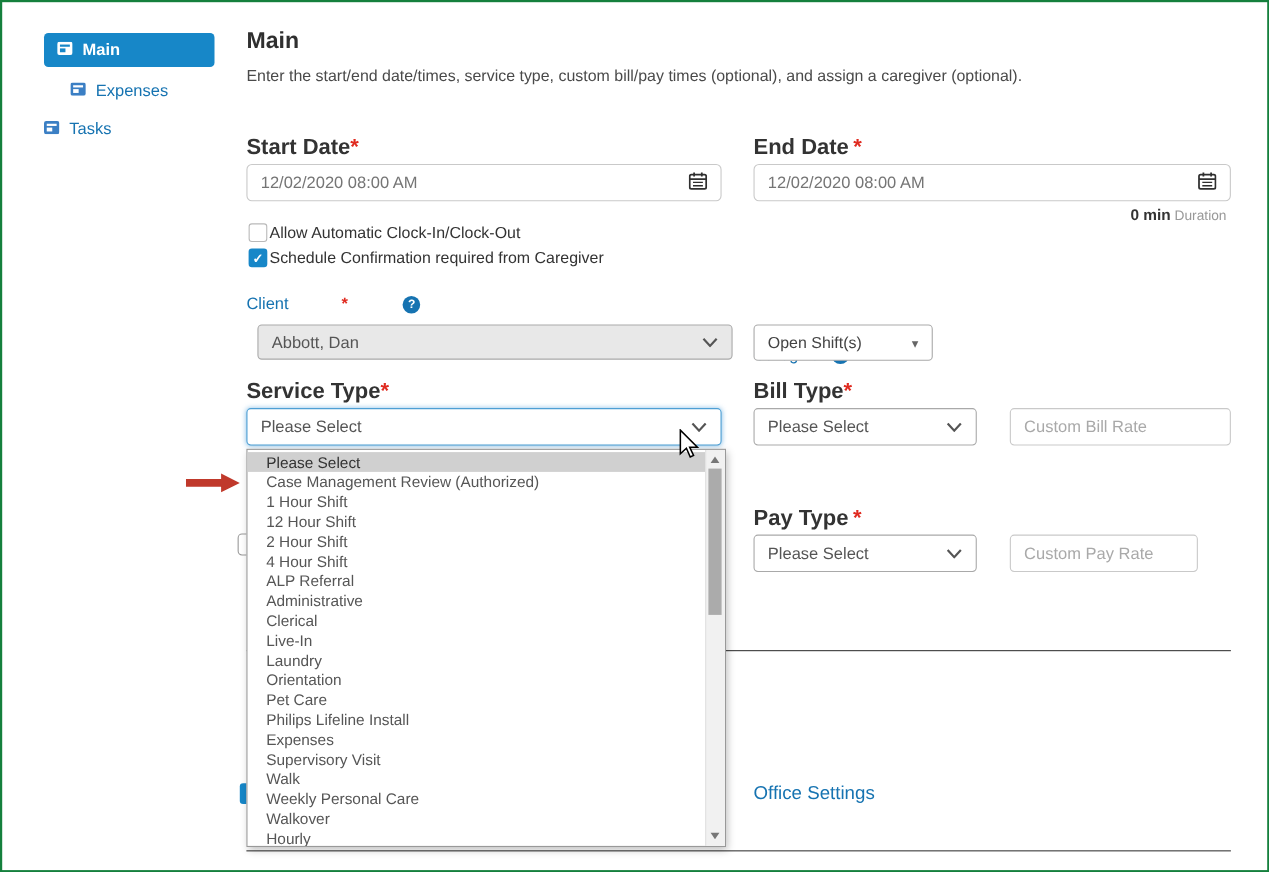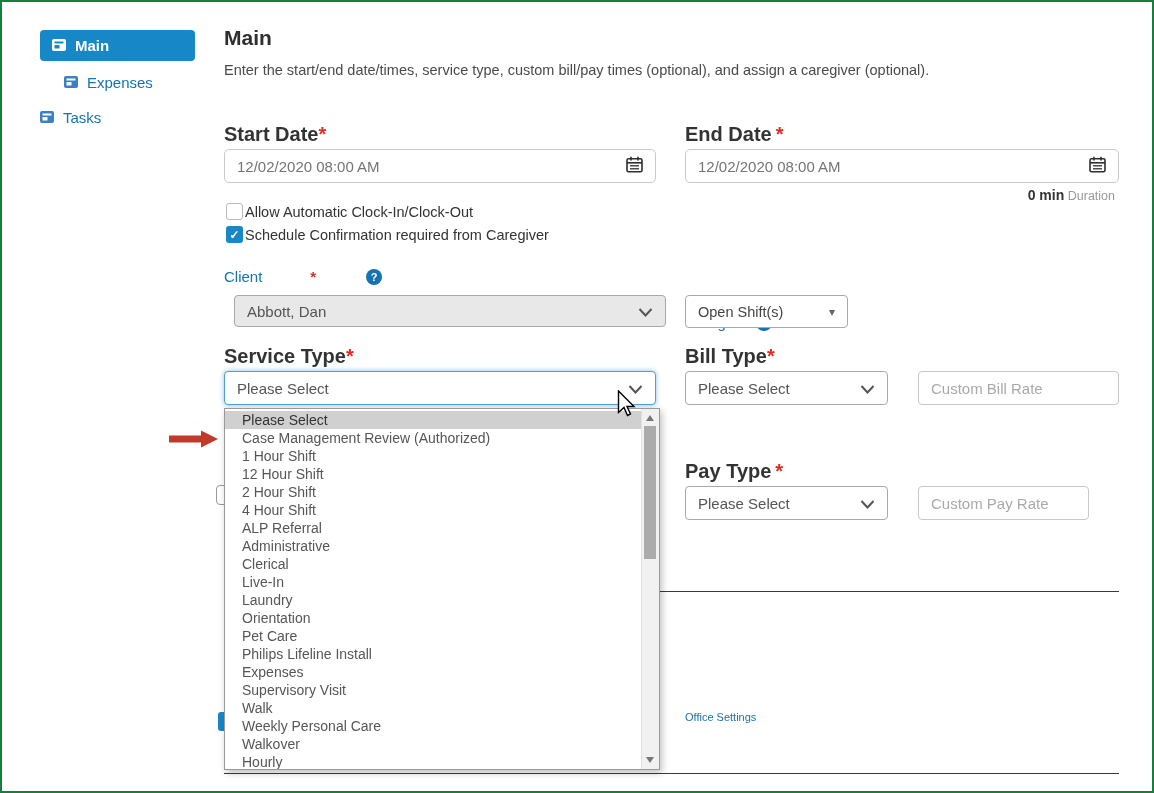--- a/index.html
+++ b/index.html
@@ -34,21 +34,21 @@
   .txt-input::placeholder{color:#a9a9a9;opacity:1;}
   
   .cbrow{display:flex;align-items:center;gap:2px;font-size:14.5px;color:#333;}
   .cbox{width:17px;height:17px;box-sizing:border-box;border-radius:3px;flex:0 0 auto;cursor:pointer;}
   .cbox-off{background:#fff;border:1.5px solid #b9b9b9;}
   .cbox-on{background:#1787c8;color:#fff;display:flex;align-items:center;justify-content:center;
     font-size:12px;font-weight:bold;}
   .duration{right:37px;top:185px;font-size:12.5px;color:#999;}
   .duration b{font-size:14px;color:#333;}
   .divider{height:1px;background:#3a3a3a;}
-  .link{font-size:11px;color:#1673b1;cursor:pointer;}
+  .link{font-size:17px;color:#1673b1;cursor:pointer;}
   
   .dropdown{left:222px;top:406px;width:436px;height:362px;box-sizing:border-box;background:#fff;
     border:1px solid #999;box-shadow:2px 3px 7px rgba(0,0,0,.25);z-index:20;overflow:hidden;}
   .opts{position:absolute;left:0;top:2px;right:17px;}
   .opt{height:18px;line-height:18px;padding-left:17px;font-size:14px;color:#565656;white-space:nowrap;
     overflow:hidden;cursor:pointer;}
   .opt-hl{background:#d0d0d0;color:#333;}
   .sbar{position:absolute;right:0;top:0;bottom:0;width:17px;background:#f1f1f1;border-left:1px solid #e2e2e2;}
   .sb-up{position:absolute;top:6px;left:4px;width:0;height:0;border-left:4.5px solid transparent;
     border-right:4.5px solid transparent;border-bottom:6px solid #777;}

